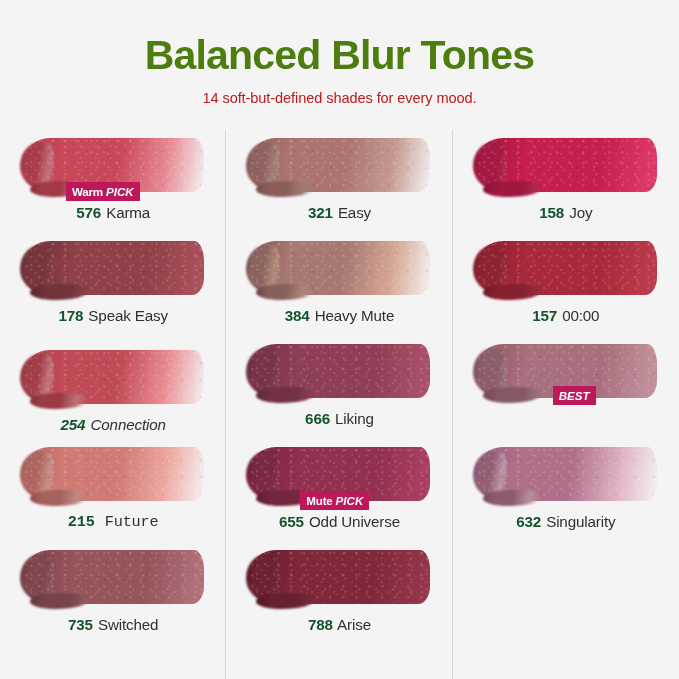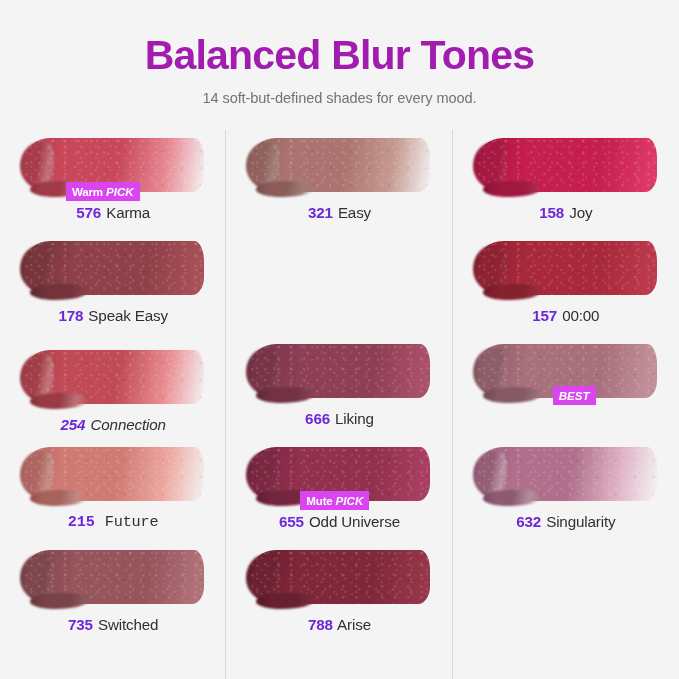--- a/index.html
+++ b/index.html
@@ -27,30 +27,30 @@
     position: absolute;
     top: 34px;
     left: 0;
     width: 679px;
     text-align: center;
   }
   .title {
     font-size: 41px;
     font-weight: 700;
     letter-spacing: -0.8px;
-    color: #a21caf;
+    color: #4d7c0f;
     line-height: 1.05;
     margin: 0;
     white-space: nowrap;
   }
   .subtitle {
     margin: 13px 0 0 0;
     font-size: 14.6px;
     font-weight: 400;
-    color: #737373;
+    color: #b91c1c;
     letter-spacing: -0.1px;
     white-space: nowrap;
   }
 
   
   .grid {
     position: absolute;
     top: 130px;
     left: 0;
     width: 679px;
@@ -143,33 +143,33 @@
     top: 74px;
     width: 226.33px;
     text-align: center;
     font-size: 15.2px;
     color: #141414;
     letter-spacing: -0.15px;
     white-space: nowrap;
   }
   .label .num {
     font-weight: 700;
-    color: #6d28d9;
+    color: #14532d;
     text-align: center;
   }
   .label .nm {
     font-weight: 400;
     color: #303030;
     margin-left: 1px;
   }
 
   .badge {
     position: absolute;
     top: 52px;
-    background: #d946ef;
+    background: #be185d;
     color: #ffffff;
     font-size: 11.6px;
     font-weight: 700;
     line-height: 1;
     padding: 3.5px 6px 4px 6px;
     letter-spacing: -0.2px;
     white-space: nowrap;
     z-index: 4;
   }
   .badge .it {
@@ -238,20 +238,28 @@
       </div>
       <div class="column">
         <div class="cell" style="top: 0px;">
           <div class="swatch-wrap">
             <div class="swatch" style="background: linear-gradient(100deg, rgb(141, 90, 88) 0%, rgb(172, 116, 112) 22%, rgb(172, 116, 112) 52%, rgb(197, 154, 145) 78%, rgba(244, 244, 244, 0) 100%);">
               <div class="tex"></div>
             </div>
           </div>
           <div class="label"><span class="num">321</span><span class="nm"> Easy</span></div>
         </div>
+        <div class="cell" style="top: 103px;">
+          <div class="swatch-wrap">
+            <div class="swatch" style="background: linear-gradient(100deg, rgb(126, 76, 73) 0%, rgb(168, 120, 114) 22%, rgb(168, 120, 114) 52%, rgb(215, 168, 148) 78%, rgba(244, 244, 244, 0) 100%);">
+              <div class="tex"></div>
+            </div>
+          </div>
+          <div class="label"><span class="num">384</span><span class="nm"> Heavy Mute</span></div>
+        </div>
         <div class="cell" style="top: 206px;">
           <div class="swatch-wrap">
             <div class="swatch" style="background: linear-gradient(100deg, rgb(115, 48, 68) 0%, rgb(142, 63, 85) 28%, rgb(142, 63, 85) 68%, rgb(171, 80, 105) 94%, rgb(171, 80, 105) 100%);">
               <div class="tex"></div>
             </div>
           </div>
           <div class="label"><span class="num">666</span><span class="nm"> Liking</span></div>
         </div>
         <div class="cell" style="top: 309px;">
           <div class="swatch-wrap">

